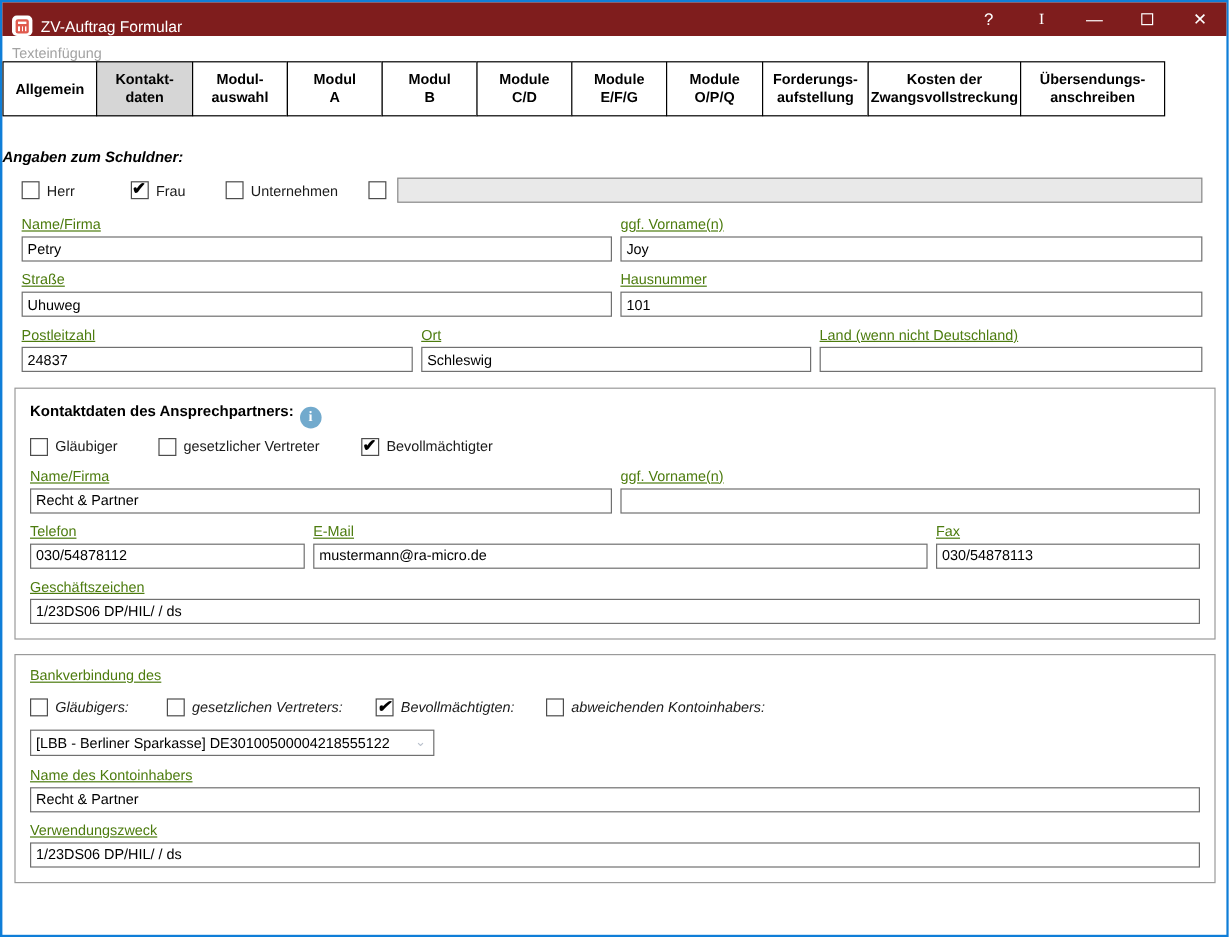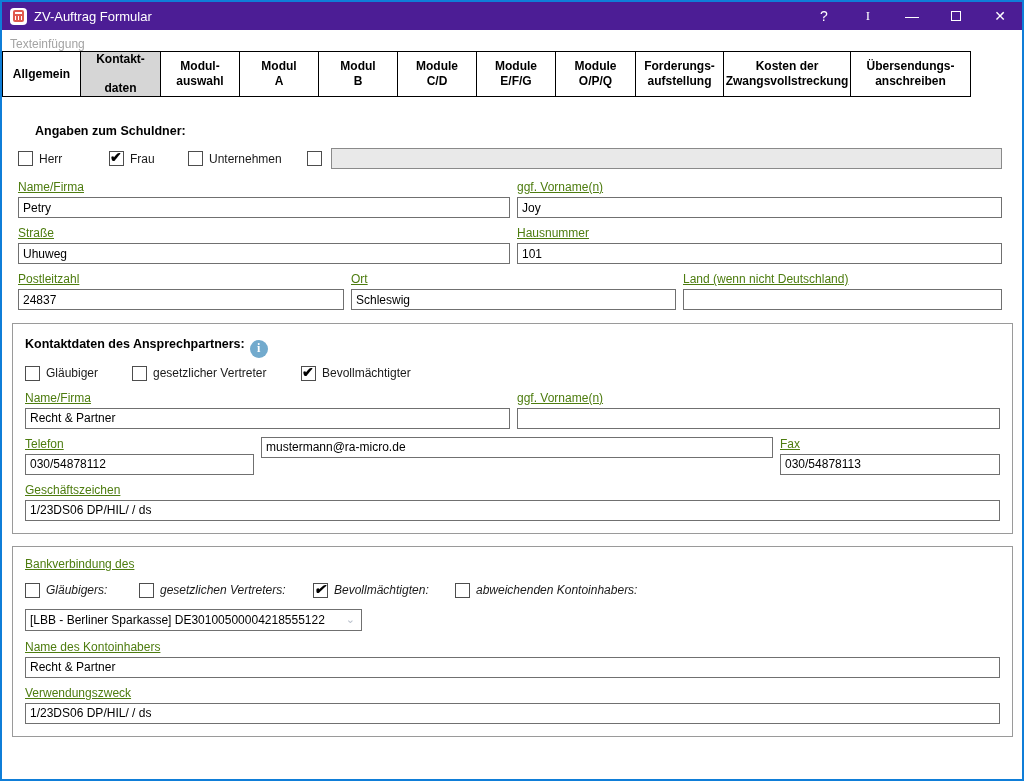--- a/index.html
+++ b/index.html
@@ -1,21 +1,21 @@
 <!DOCTYPE html>
 <html><head>
 <meta charset="utf-8">
 <style>
   * { margin:0; padding:0; box-sizing:border-box; }
   html,body { width:1024px; height:781px; overflow:hidden; background:#fff;
               font-family:"Liberation Sans", sans-serif; }
   .window { width:1024px; height:781px; border:2px solid #0f7ed8; display:flex; flex-direction:column; background:#fff; }
 
   
-  .titlebar { height:28px; background:#4c1d95; display:flex; align-items:center; color:#fff; flex:0 0 auto; }
+  .titlebar { height:28px; background:#7f1d1d; display:flex; align-items:flex-end; color:#fff; flex:0 0 auto; }
   .app-icon { width:17px; height:17px; background:#fff; border-radius:4px; margin:0 7px 0 8px;
               display:flex; align-items:center; justify-content:center; }
   .app-icon .glyph { width:11px; height:12px; background:#e05a4e; border-radius:2px; position:relative; }
   .app-icon .glyph::before { content:""; position:absolute; left:2px; top:2px; width:7px; height:2px; background:#fff; }
   .app-icon .glyph::after  { content:""; position:absolute; left:2px; top:6px; width:7px; height:4px;
               background:repeating-linear-gradient(90deg,#fff 0 1.5px,transparent 1.5px 3px); }
   .title-text { font-size:13px; }
   .titlebar-buttons { margin-left:auto; display:flex; align-items:center; height:100%; }
   .tb-btn { width:44px; height:100%; display:flex; align-items:center; justify-content:center;
             font-size:14px; color:#fff; font-weight:300; }
@@ -24,21 +24,21 @@
 
   
   .menubar { height:21px; display:flex; align-items:flex-end; padding-left:8px; flex:0 0 auto; }
   .menu-item { font-size:12px; color:#a3a3a3; }
 
   
   .tabbar { display:flex; margin-left:1px; flex:0 0 auto;border-radius:17px; }
   .tab { border:1px solid #000; margin-left:-1px; height:46px; display:flex; flex-direction:column;
          align-items:center; justify-content:center; font-size:12px; font-weight:bold; background:#fff;
          text-align:center; line-height:1.25; cursor:default; }
-  .tab.selected { background:#d6d6d6;justify-content:space-between; }
+  .tab.selected { background:#d6d6d6; }
 
   
   .content { flex:1 1 auto; position:relative; padding:0; }
   .lbl { font-size:12px; color:#4d7c0f; margin-bottom:3px; display:block;text-decoration:underline; }
   .heading { font-size:12.5px; font-weight:bold; color:#000; }
   input.field { height:21px; border:1px solid #707070; font-size:12px; padding:0 4px; width:100%;
                 font-family:"Liberation Sans", sans-serif; color:#000; background:#fff; display:block; }
   input.field:disabled { background:#e9e9e9; border-color:#8a8a8a; color:#555; }
   .row { display:flex; gap:7px; }
   .cb-item { display:flex; align-items:center; gap:6px; }
@@ -47,21 +47,21 @@
                              font-weight:bold; color:#000; line-height:1; }
   .cb-label { font-size:12px; color:#1a1a1a; }
   .groupbox { border:1px solid #9a9a9a; margin:0 9px 0 10px; padding:10px 12px 12px 12px; }
   .info-badge { width:18px; height:18px; border-radius:50%; background:#72aacd; color:#fff; display:inline-flex;
                 align-items:center; justify-content:center; font-size:12px; font-weight:bold;
                 font-family:"Liberation Serif", serif; vertical-align:-4px; margin-left:5px; }
   .select { height:22px; border:1px solid #707070; width:337px; display:flex; align-items:center;
             font-size:12px; padding:0 4px; background:#fff; justify-content:space-between; }
   .select .chev { color:#b9c0cc; font-size:11px; margin-right:2px; }
 
-  .mt-head1 { margin:27px 20px 0 33px; }
+  .mt-head1 { margin:27px 20px 0 0;font-style:italic; }
   .sec1 { margin:0 20px 0 16px; }
 </style>
 </head>
 <body>
 
 <div class="window">
 
   <div class="titlebar">
     <div class="app-icon">
         <div class="glyph"></div>
@@ -217,20 +217,21 @@
           <input class="field" value="" style="">
         </div>
       </div>
 
       <div class="row" style="margin-top:8px;">
         <div style="width:229px">
           <span class="lbl">Telefon</span>
           <input class="field" value="030/54878112" style="">
         </div>
         <div style="width:512px">
+          <span class="lbl">E-Mail</span>
           <input class="field" value="mustermann@ra-micro.de" style="">
         </div>
         <div style="flex:1">
           <span class="lbl">Fax</span>
           <input class="field" value="030/54878113" style="">
         </div>
       </div>
 
       <div style="margin-top:8px;">
         <span class="lbl">Geschäftszeichen</span>

